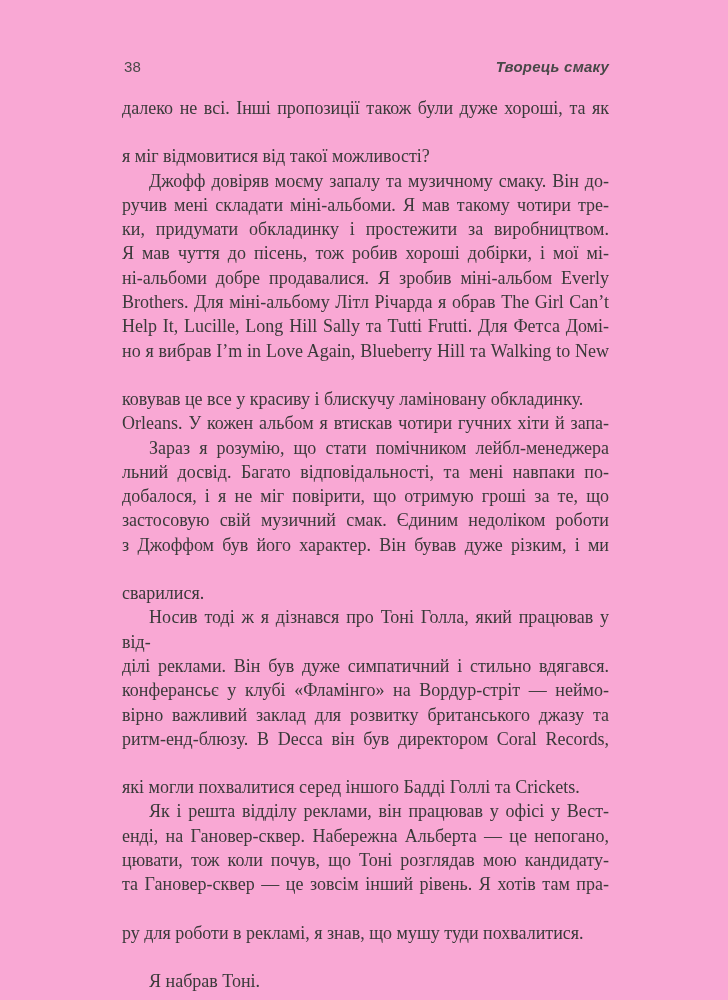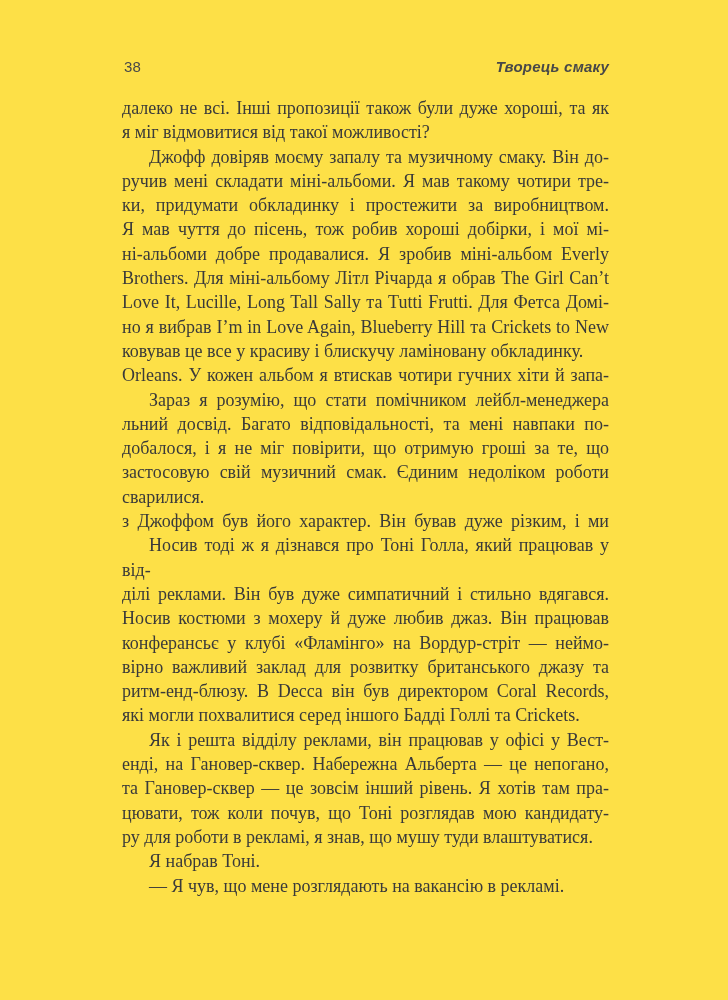--- a/index.html
+++ b/index.html
@@ -4,21 +4,21 @@
 <style>
   html, body {
     margin: 0;
     padding: 0;
     background: #ffffff;
   }
   .page {
     position: relative;
     width: 728px;
     height: 1000px;
-    background: #fde047;
+    background: #f9a8d4;
     overflow: hidden;
     font-family: "Liberation Serif", serif;
     color: #3a3a3a;
   }
   .page-header {
     position: absolute;
     top: 58px;
     left: 124px;
     right: 119px;
     display: flex;
@@ -45,20 +45,21 @@
   }
   .paragraph { margin: 0; }
   .line {
     text-align: justify;
     text-align-last: justify;
     white-space: normal;
     hyphens: none;
   }
   .line.last {
     text-align-last: left;
+    margin-top: 24px;
   }
   .line.indent {
     text-indent: 27px;
   }
 </style>
 </head>
 <body>
 
 <div class="page">
   <header class="page-header">
@@ -71,48 +72,47 @@
         <div class="line">далеко не всі. Інші пропозиції також були дуже хороші, та як</div>
         <div class="line last">я міг відмовитися від такої можливості?</div>
       </div>
       <div class="paragraph">
         <div class="line indent">Джофф довіряв моєму запалу та музичному смаку. Він до-</div>
         <div class="line">ручив мені складати міні-альбоми. Я мав такому чотири тре-</div>
         <div class="line">ки, придумати обкладинку і простежити за виробництвом.</div>
         <div class="line">Я мав чуття до пісень, тож робив хороші добірки, і мої мі-</div>
         <div class="line">ні-альбоми добре продавалися. Я зробив міні-альбом Everly</div>
         <div class="line">Brothers. Для міні-альбому Літл Річарда я обрав The Girl Can’t</div>
-        <div class="line">Love It, Lucille, Long Tall Sally та Tutti Frutti. Для Фетса Домі-</div>
-        <div class="line">но я вибрав I’m in Love Again, Blueberry Hill та Crickets to New</div>
+        <div class="line">Help It, Lucille, Long Hill Sally та Tutti Frutti. Для Фетса Домі-</div>
+        <div class="line">но я вибрав I’m in Love Again, Blueberry Hill та Walking to New</div>
         <div class="line last">ковував це все у красиву і блискучу ламіновану обкладинку.</div>
         <div class="line">Orleans. У кожен альбом я втискав чотири гучних хіти й запа-</div>
       </div>
       <div class="paragraph">
         <div class="line indent">Зараз я розумію, що стати помічником лейбл-менеджера</div>
         <div class="line">льний досвід. Багато відповідальності, та мені навпаки по-</div>
         <div class="line">добалося, і я не міг повірити, що отримую гроші за те, що</div>
         <div class="line">застосовую свій музичний смак. Єдиним недоліком роботи</div>
+        <div class="line">з Джоффом був його характер. Він бував дуже різким, і ми</div>
         <div class="line last">сварилися.</div>
-        <div class="line">з Джоффом був його характер. Він бував дуже різким, і ми</div>
       </div>
       <div class="paragraph">
         <div class="line indent">Носив тоді ж я дізнався про Тоні Голла, який працював у від-</div>
         <div class="line">ділі реклами. Він був дуже симпатичний і стильно вдягався.</div>
-        <div class="line">Носив костюми з мохеру й дуже любив джаз. Він працював</div>
         <div class="line">конферансьє у клубі «Фламінго» на Вордур-стріт — неймо-</div>
         <div class="line">вірно важливий заклад для розвитку британського джазу та</div>
         <div class="line">ритм-енд-блюзу. В Decca він був директором Coral Records,</div>
         <div class="line last">які могли похвалитися серед іншого Бадді Голлі та Crickets.</div>
       </div>
       <div class="paragraph">
         <div class="line indent">Як і решта відділу реклами, він працював у офісі у Вест-</div>
         <div class="line">енді, на Гановер-сквер. Набережна Альберта — це непогано,</div>
+        <div class="line">цювати, тож коли почув, що Тоні розглядав мою кандидату-</div>
         <div class="line">та Гановер-сквер — це зовсім інший рівень. Я хотів там пра-</div>
-        <div class="line">цювати, тож коли почув, що Тоні розглядав мою кандидату-</div>
-        <div class="line last">ру для роботи в рекламі, я знав, що мушу туди влаштуватися.</div>
+        <div class="line last">ру для роботи в рекламі, я знав, що мушу туди похвалитися.</div>
       </div>
       <div class="paragraph">
         <div class="line last indent">Я набрав Тоні.</div>
       </div>
       <div class="paragraph">
         <div class="line last indent">— Я чув, що мене розглядають на вакансію в рекламі.</div>
       </div>
     </main>
 </div>
 

